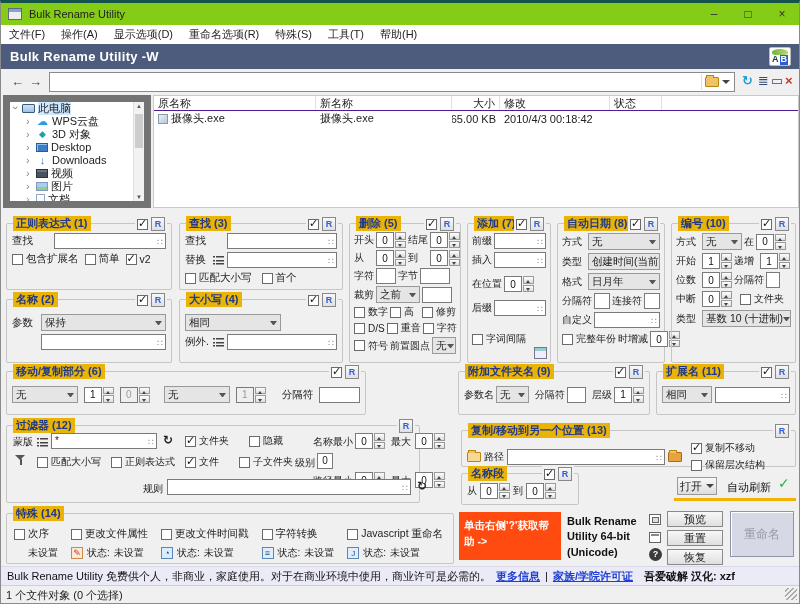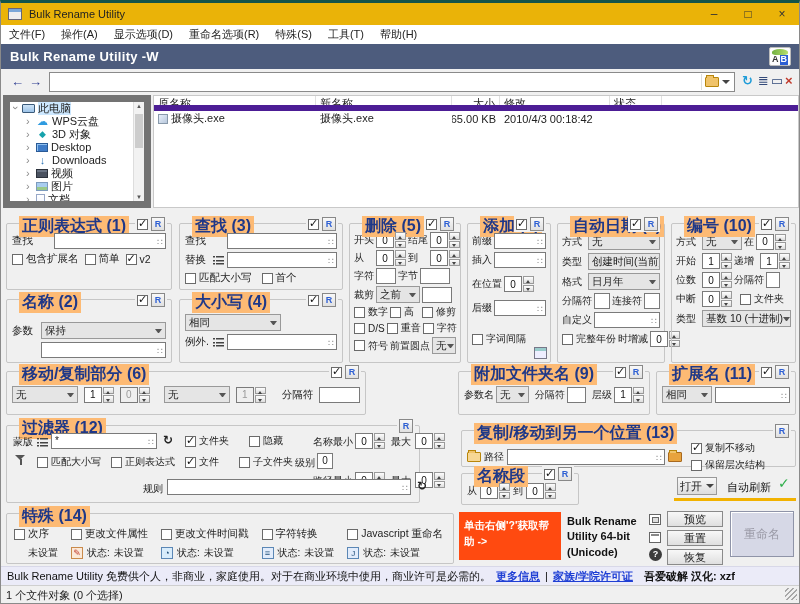--- a/index.html
+++ b/index.html
@@ -1,20 +1,20 @@
 <!DOCTYPE html>
 <html><head>
 <meta charset="utf-8">
 <style>
 *{margin:0;padding:0;box-sizing:border-box}
 html,body{background:#555}
 body{font-family:"Liberation Sans","DejaVu Sans",sans-serif;}
 #win{position:relative;width:800px;height:604px;background:#f0f0f0;border:1px solid #8a8a8a;border-top:3px solid #14544a;overflow:hidden}
 
-#titlebar{position:absolute;left:0;top:0;width:100%;height:22px;background:#eab308;display:flex;align-items:center}
+#titlebar{position:absolute;left:0;top:0;width:100%;height:22px;background:#84cc16;display:flex;align-items:center}
 .appico{width:14px;height:12px;margin-left:7px;border:1px solid #667;background:linear-gradient(180deg,#7aa7d8 0 3px,#eee 3px);flex:none}
 #titletext{font-size:11px;color:#222;margin-left:7px}
 #winbtns{position:absolute;right:0;top:0;height:22px;display:flex}
 .wb{width:34px;height:22px;display:flex;align-items:center;justify-content:center;font-size:12px;color:#333}
 #menubar{position:absolute;left:0;top:22px;width:100%;height:19px;background:#fff;display:flex;align-items:center}
 .mi{font-size:11px;color:#222;padding:0 8px}
 #banner{position:absolute;left:0;top:41px;width:100%;height:25px;background:#4d5c7d;display:flex;align-items:center}
 #bannertext{color:#fff;font-weight:bold;font-size:13px;margin-left:9px;letter-spacing:.3px}
 .ab{position:absolute;right:8px;top:3px;width:22px;height:19px;background:#fdfdfd;border:1px solid #bbb;border-radius:2px;display:flex;align-items:flex-end;justify-content:center;gap:1px;font-size:9px;font-weight:bold;line-height:1.1}
 .ab::before{content:"";position:absolute;top:1px;left:2px;right:2px;height:6px;background:linear-gradient(100deg,#6fae3e,#b9e070);border-radius:60% 60% 40% 40%}
@@ -48,29 +48,29 @@
 .i-desktop{width:12px;height:9px;background:#3f7cc8;border:1px solid #2a5a96;box-shadow:inset 1px 1px 0 #8fc0ef}
 .i-down{color:#2e75b6;font-weight:bold;font-size:11px}
 .i-video{width:12px;height:9px;background:#4a5260;border:1px solid #2c323c;box-shadow:inset 0 2px 0 #6b7585}
 .i-pic{width:12px;height:9px;border:1px solid #7d9bbd;background:linear-gradient(180deg,#a8cdf0 0 4px,#9ac98b 4px)}
 .i-doc{width:9px;height:11px;border:1px solid #98a8c8;background:linear-gradient(#fff,#f2f6ff);box-shadow:inset 0 -2px 0 #dce6ff}
 .i-music{color:#2e75b6;font-size:11px}
 #treesb{position:absolute;right:0;top:0;width:11px;height:100%;background:#f2f2f2;border-left:1px solid #ddd;font-size:6px;color:#555;text-align:center}
 #treesb .th{position:absolute;left:1px;top:12px;width:8px;height:34px;background:#cdcdcd}
 #treesb .sa{position:absolute;left:0;width:10px}
 #filelist{position:absolute;left:152px;top:92px;width:646px;height:113px;background:#fff;border:1px solid #c9c9c9}
-.hd{display:flex;height:15px;border-bottom:6px solid #4c1d95;font-size:11px;color:#222}
+.hd{display:flex;height:15px;border-bottom:1px solid #4c1d95;font-size:11px;color:#222}
 .hc{border-right:1px solid #e0e0e0;padding:0 4px;line-height:15px;white-space:nowrap;overflow:hidden}
 .c1{width:162px}.c2{width:136px}.c3{width:48px;text-align:right}.c4{width:110px}.c5{width:52px}.cf{flex:1;border-right:none}
 .flr{display:flex;height:15px;font-size:11px;color:#222;align-items:center}
 .flc{padding:0 4px;white-space:nowrap;overflow:hidden;display:flex;align-items:center;gap:3px}
 .i-exe{width:10px;height:10px;border:1px solid #8899aa;background:linear-gradient(135deg,#e8f0fa,#b8c8dc);flex:none}
 
 .grp{position:absolute;border:1px solid #c6c6c6;border-radius:2px;padding-top:6px}
-.gt{position:absolute;top:-8px;left:12px;background:#fdba74;padding:0 3px;font-size:16px;font-weight:bold;color:#1f3888;white-space:nowrap}
+.gt{position:absolute;top:-8px;left:6px;background:#eab308;padding:0 3px;font-size:11px;font-weight:bold;color:#1f3888;white-space:nowrap}
 .gh{position:absolute;top:-8px;right:4px;background:#f0f0f0;display:flex;align-items:center;gap:3px;padding:0 2px;height:16px}
 .rb{width:14px;height:14px;border:1px solid #888;background:linear-gradient(#f8f8f8,#e0e0e0);color:#2d5fd3;font-size:9px;font-weight:bold;text-align:center;line-height:13px}
 .bx{width:11px;height:11px;border:1px solid #6a6a6a;background:#fff;position:relative;flex:none}
 .bx.on::after{content:"✓";position:absolute;top:-3px;left:0px;font-size:11px;color:#111}
 .cb{display:inline-flex;align-items:center;gap:3px;white-space:nowrap}
 .fr{display:flex;align-items:center;gap:3px;margin:3px 5px;font-size:10.5px;color:#222}
 .lb{white-space:nowrap}
 .ti{height:16px;border:1px solid #7a7a7a;background:#fff;position:relative;font-size:10.5px;line-height:14px;padding:0 10px 0 3px;color:#111}
 .ti.flex{flex:1}
 .grip::after{content:"∷";position:absolute;right:2px;top:1px;color:#888;font-size:9px}
@@ -326,21 +326,21 @@
         </span>
     </div>
   </div>
 
   <div class="grp" id="gName">
     <span class="gt">名称 (2)</span>
     <span class="gh">
         <span class="bx on"></span>
         <span class="rb">R</span>
       </span>
-    <div class="fr" style="margin-top:16px">
+    <div class="fr" style="margin-top:8px">
         <span class="lb w26">参数</span>
         <span class="sel flex">
           <span>保持</span>
           <span class="ar"></span>
         </span>
       </div>
     <div class="fr">
         <span class="slot" style="width:26px"></span>
         <span class="ti flex grip"></span>
       </div>

